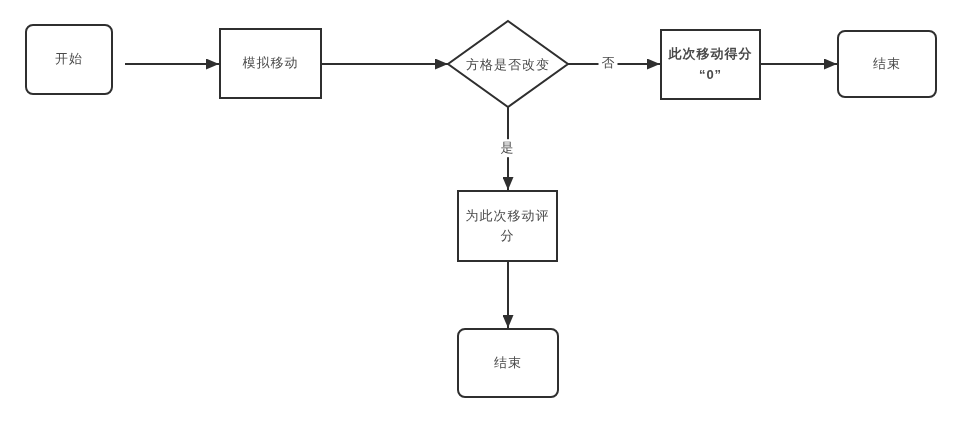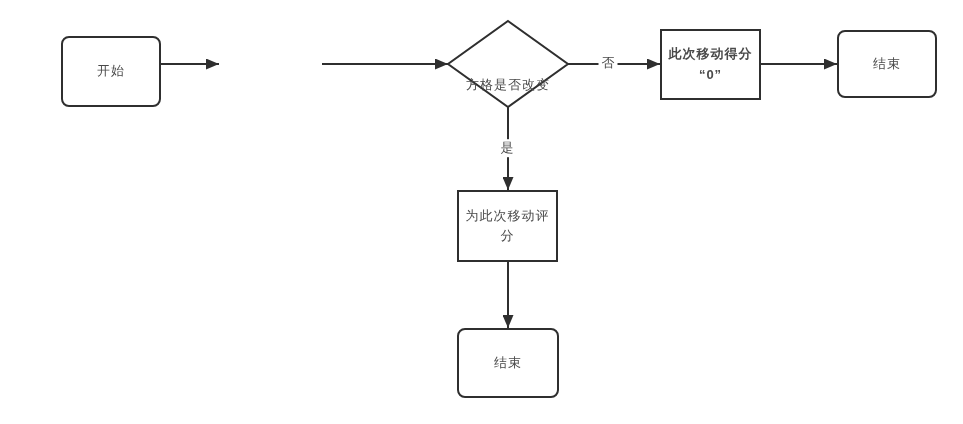--- a/index.html
+++ b/index.html
@@ -37,21 +37,20 @@
   .node.rounded { border-radius: 8px; }
   .node-inner { display: block; width: 100%; padding: 0 6px; }
   .diamond-label {
     position: absolute;
     color: #4a4a4a;
     font-size: 13px;
     letter-spacing: 1px;
     text-align: left;
     transform: translate(-50%, -50%);
     white-space: nowrap;
-    margin-top: 20px;
   }
   .edge-label {
     position: absolute;
     background: #ffffff;
     color: #4a4a4a;
     font-size: 13px;
     padding: 1px 3px;
     transform: translate(-50%, -50%);
     line-height: 1.2;
   }
@@ -87,24 +86,27 @@
 
     <line x1="761" y1="64" x2="837" y2="64" stroke="#2f2f2f" stroke-width="2" marker-end="url(#arrow)"></line>
 
     <line x1="508" y1="107" x2="508" y2="190" stroke="#2f2f2f" stroke-width="2" marker-end="url(#arrow)"></line>
 
     <line x1="508" y1="262" x2="508" y2="328" stroke="#2f2f2f" stroke-width="2" marker-end="url(#arrow)"></line>
 
     <polygon points="508,21 568,64 508,107 448,64" fill="#ffffff" stroke="#2f2f2f" stroke-width="2"></polygon>
   </svg>
 
-  <div class="node rounded" style="left:25px; top:36px; width:100px; height:71px;margin-left:36px;">
+  <div class="node rounded" style="left:25px; top:24px; width:88px; height:71px;">
     <span class="node-inner">开始</span>
   </div>
 
+  <div class="node" style="left:219px; top:28px; width:103px; height:71px;">
+    <span class="node-inner">模拟移动</span>
+  </div>
 
   <div class="diamond-label" style="left:508px; top:65px;">方格是否改变</div>
 
   <div class="node" style="left:660px; top:29px; width:101px; height:71px;font-weight:bold;">
     <span class="node-inner">
       <span style="display:block;">此次移动得分</span>
       <span style="display:block;">“0”</span>
     </span>
   </div>
 

